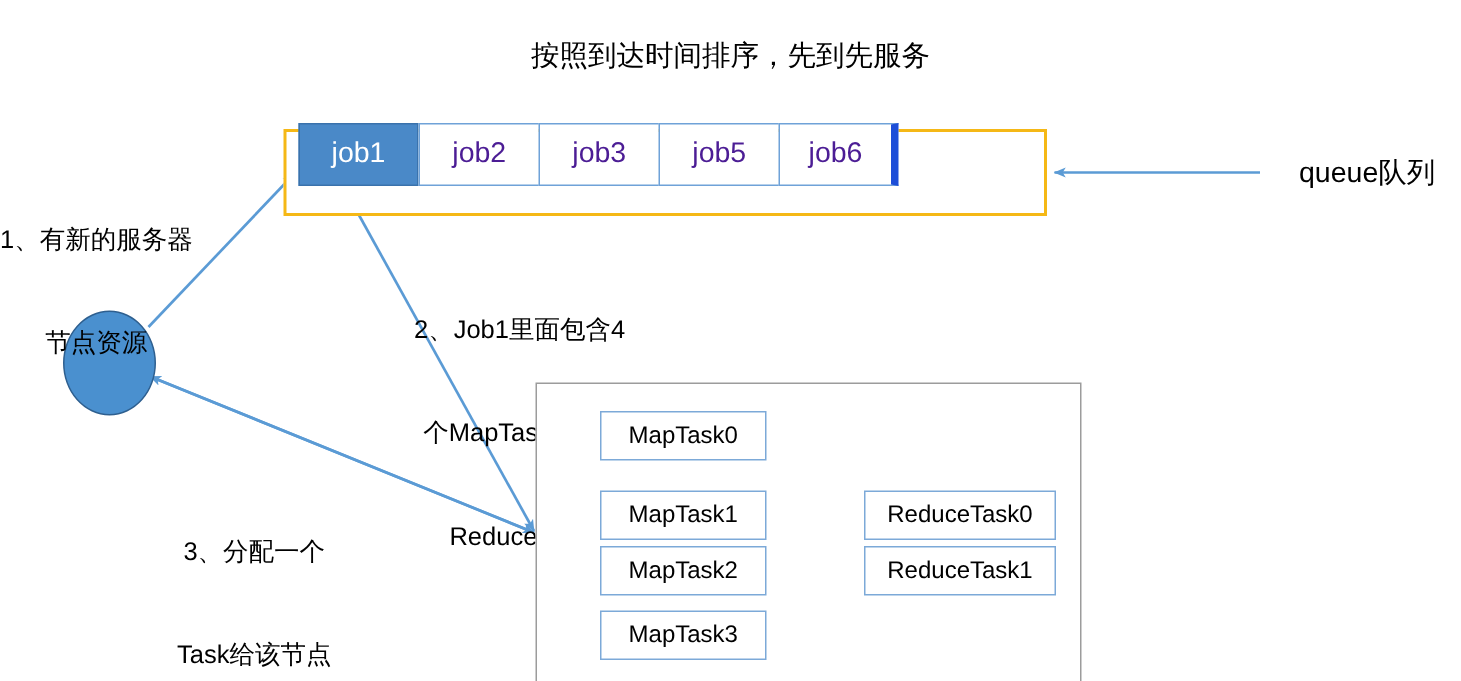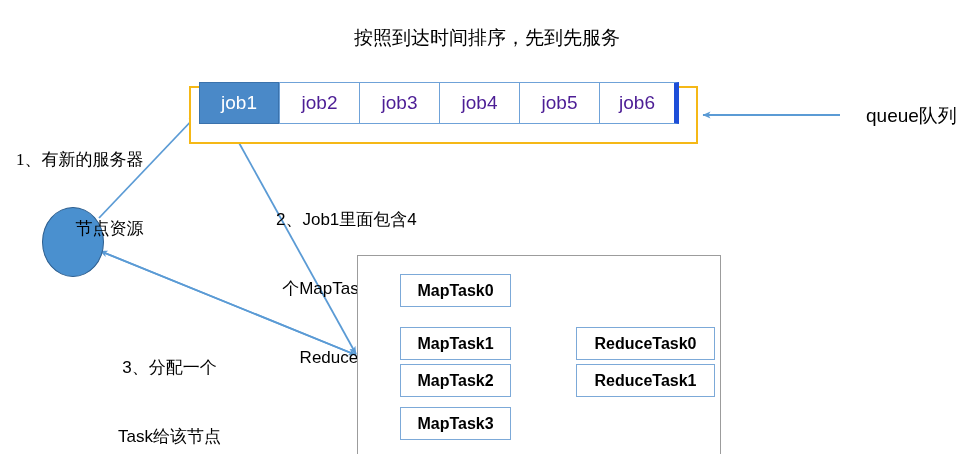--- a/index.html
+++ b/index.html
@@ -108,50 +108,48 @@
   .task-box {
     position: absolute;
     box-sizing: border-box;
     border: 1.5px solid #7CA9D8;
     background: #ffffff;
     font-size: 16px;
     display: flex;
     align-items: center;
     justify-content: center;
     white-space: nowrap;
-    font-weight: bold;
   }
   .map-box {
     left: 400px;
     width: 111px;
     height: 33px;
   }
   .red-box {
     left: 576px;
-    width: 139px;
+    width: 128px;
     height: 33px;
   }
   .row0 { top: 262px; }
   .row1 { top: 315px; text-align: center; }
   .row2 { top: 352px; }
   .row3 { top: 395px; }
 
   
   .anno {
     position: absolute;
     font-size: 17px;
     line-height: 23px;
     white-space: pre;
     color: #000000;
   }
   .anno-1 {
-    left: 16px;
+    left: 0;
     top: 90px;
-    text-align: right;
-    font-family: Liberation Serif, serif;
+    text-align: center;
   }
   .anno-2 {
     left: 276px;
     top: 150px;
     text-align: center;
   }
   .anno-3 {
     left: 118px;
     top: 298px;
     text-align: center;
@@ -184,21 +182,20 @@
 
     <line x1="356" y1="343" x2="100" y2="239" stroke="#5B9BD5" stroke-width="1.8" marker-end="url(#ah)"></line>
     <line x1="100" y1="239" x2="356" y2="343" stroke="#5B9BD5" stroke-width="1.8" marker-end="url(#ah)"></line>
   </svg>
 
   <div class="queue-frame"></div>
   <div class="queue-cells">
     <div class="job-cell active">job1</div>
     <div class="job-cell">job2</div>
     <div class="job-cell">job3</div>
-    <div class="job-cell">job4</div>
     <div class="job-cell">job5</div>
     <div class="job-cell">job6</div>
   </div>
   <div class="anno anno-queue">queue队列</div>
 
   <div class="node-circle"></div>
 
   <div class="anno anno-1">
     <div>1、有新的服务器</div>
     <div>节点资源</div>

